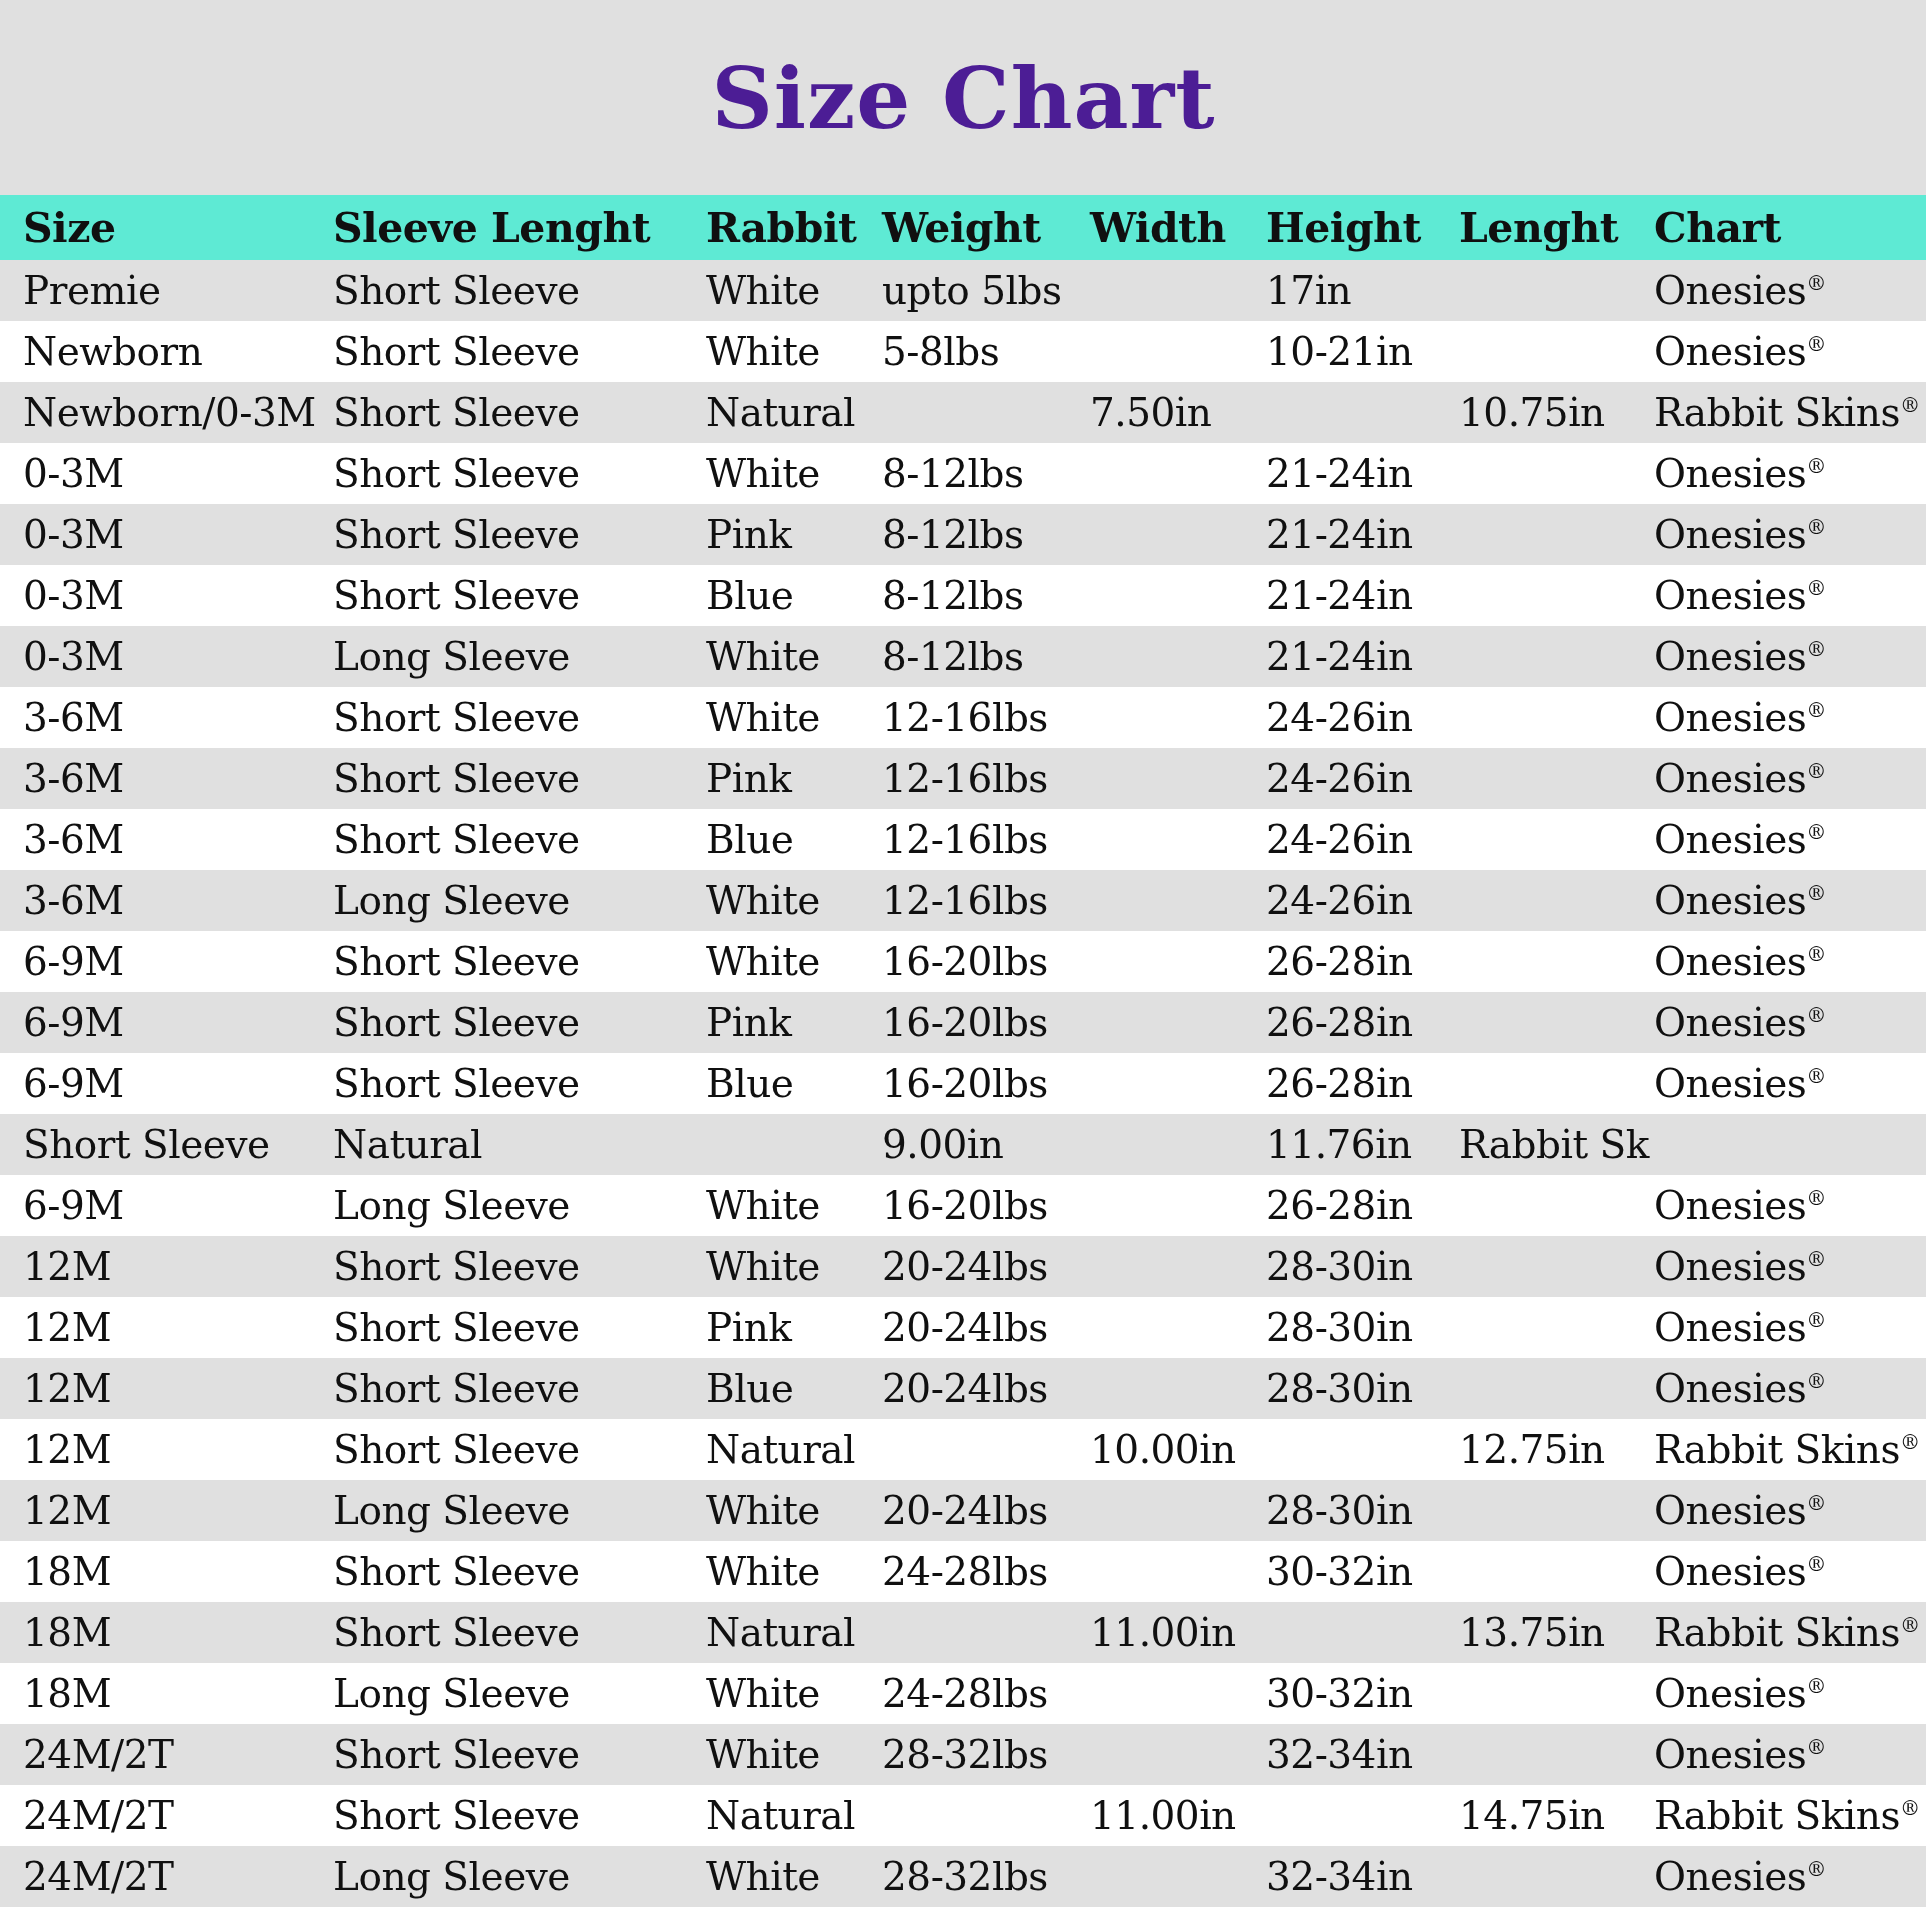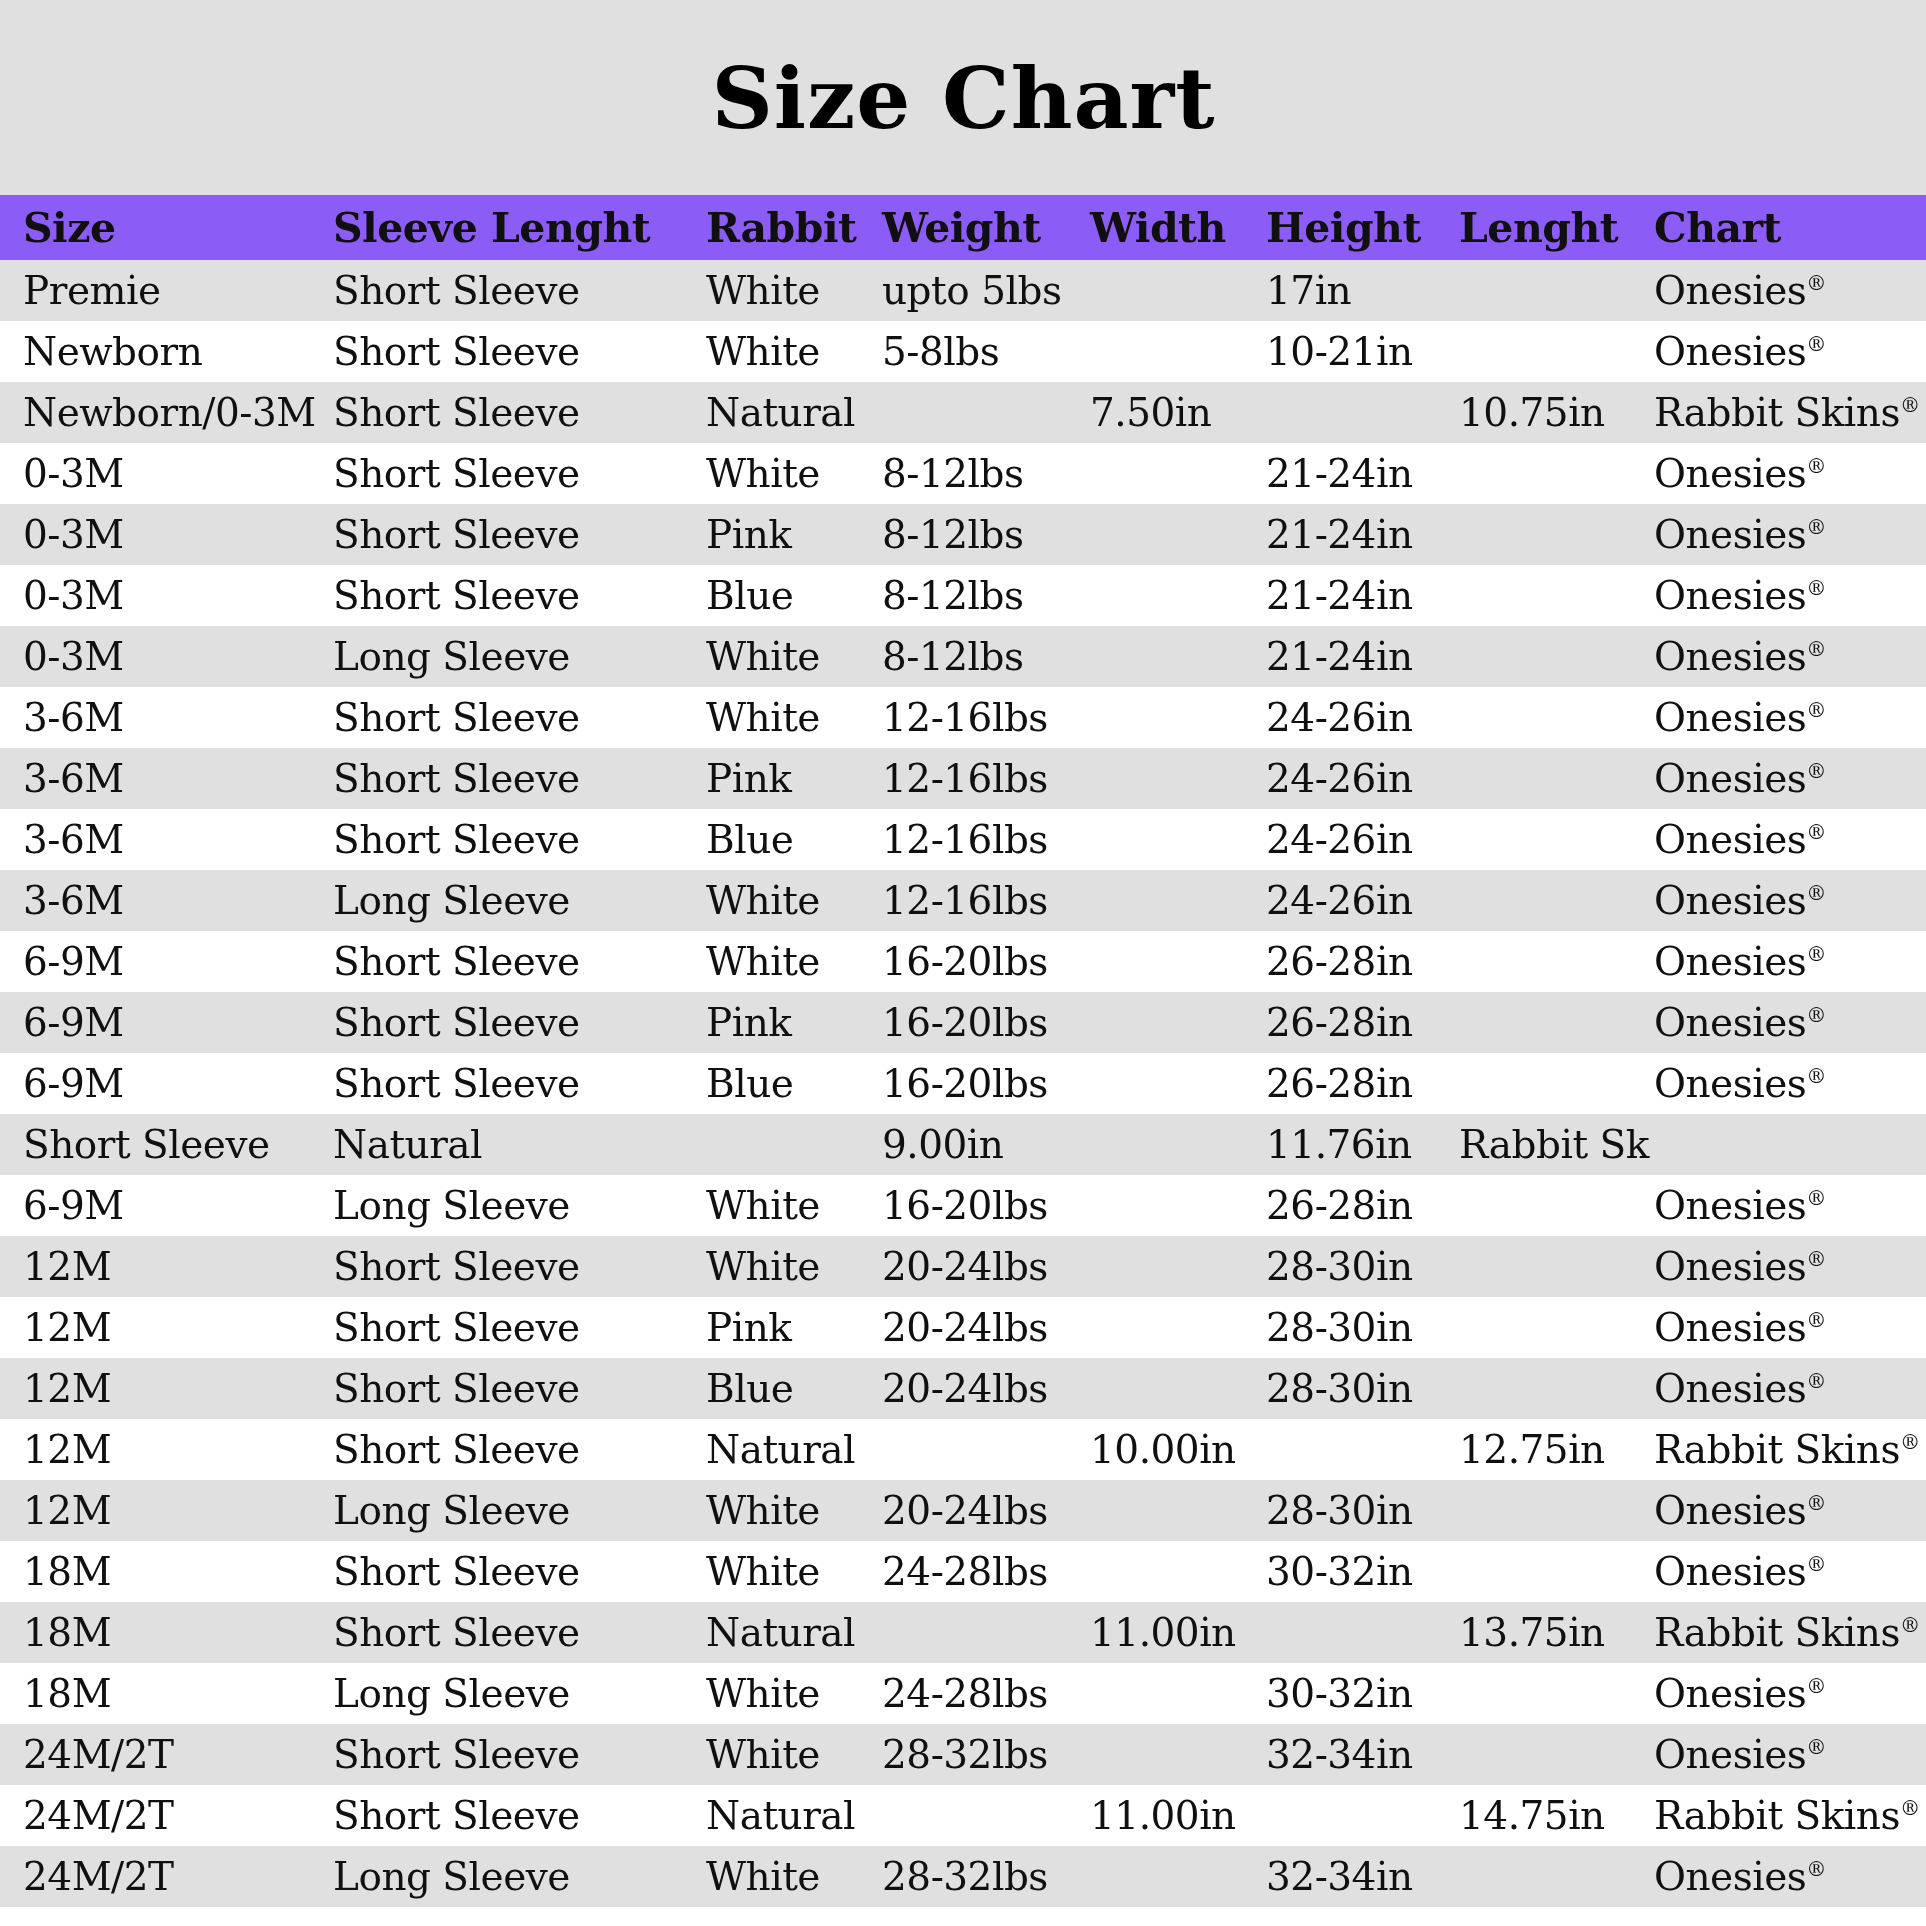--- a/index.html
+++ b/index.html
@@ -14,31 +14,31 @@
   .title-band{
     height:195px;
     background:#e0e0e0;
     display:flex;align-items:center;justify-content:center;
   }
   .page-title{
     margin:0;
     font-size:85px;
     font-weight:700;
     letter-spacing:1px;
-    color:#000000;
+    color:#4c1d95;
   }
   .size-table{width:1927px;}
   .row{
     display:grid;
     grid-template-columns:333px 341px 204px 208px 176px 193px 195px 277px;
     align-items:center;
   }
   .header-row{
     height:65px;
-    background:#8b5cf6;
+    background:#5eead4;
     font-weight:700;
     font-size:41px;
   }
   .data-row{
     height:61px;
     font-size:39px;
     background:#ffffff;
   }
   .data-row.alt{background:#e0e0e0;}
   .cell{

